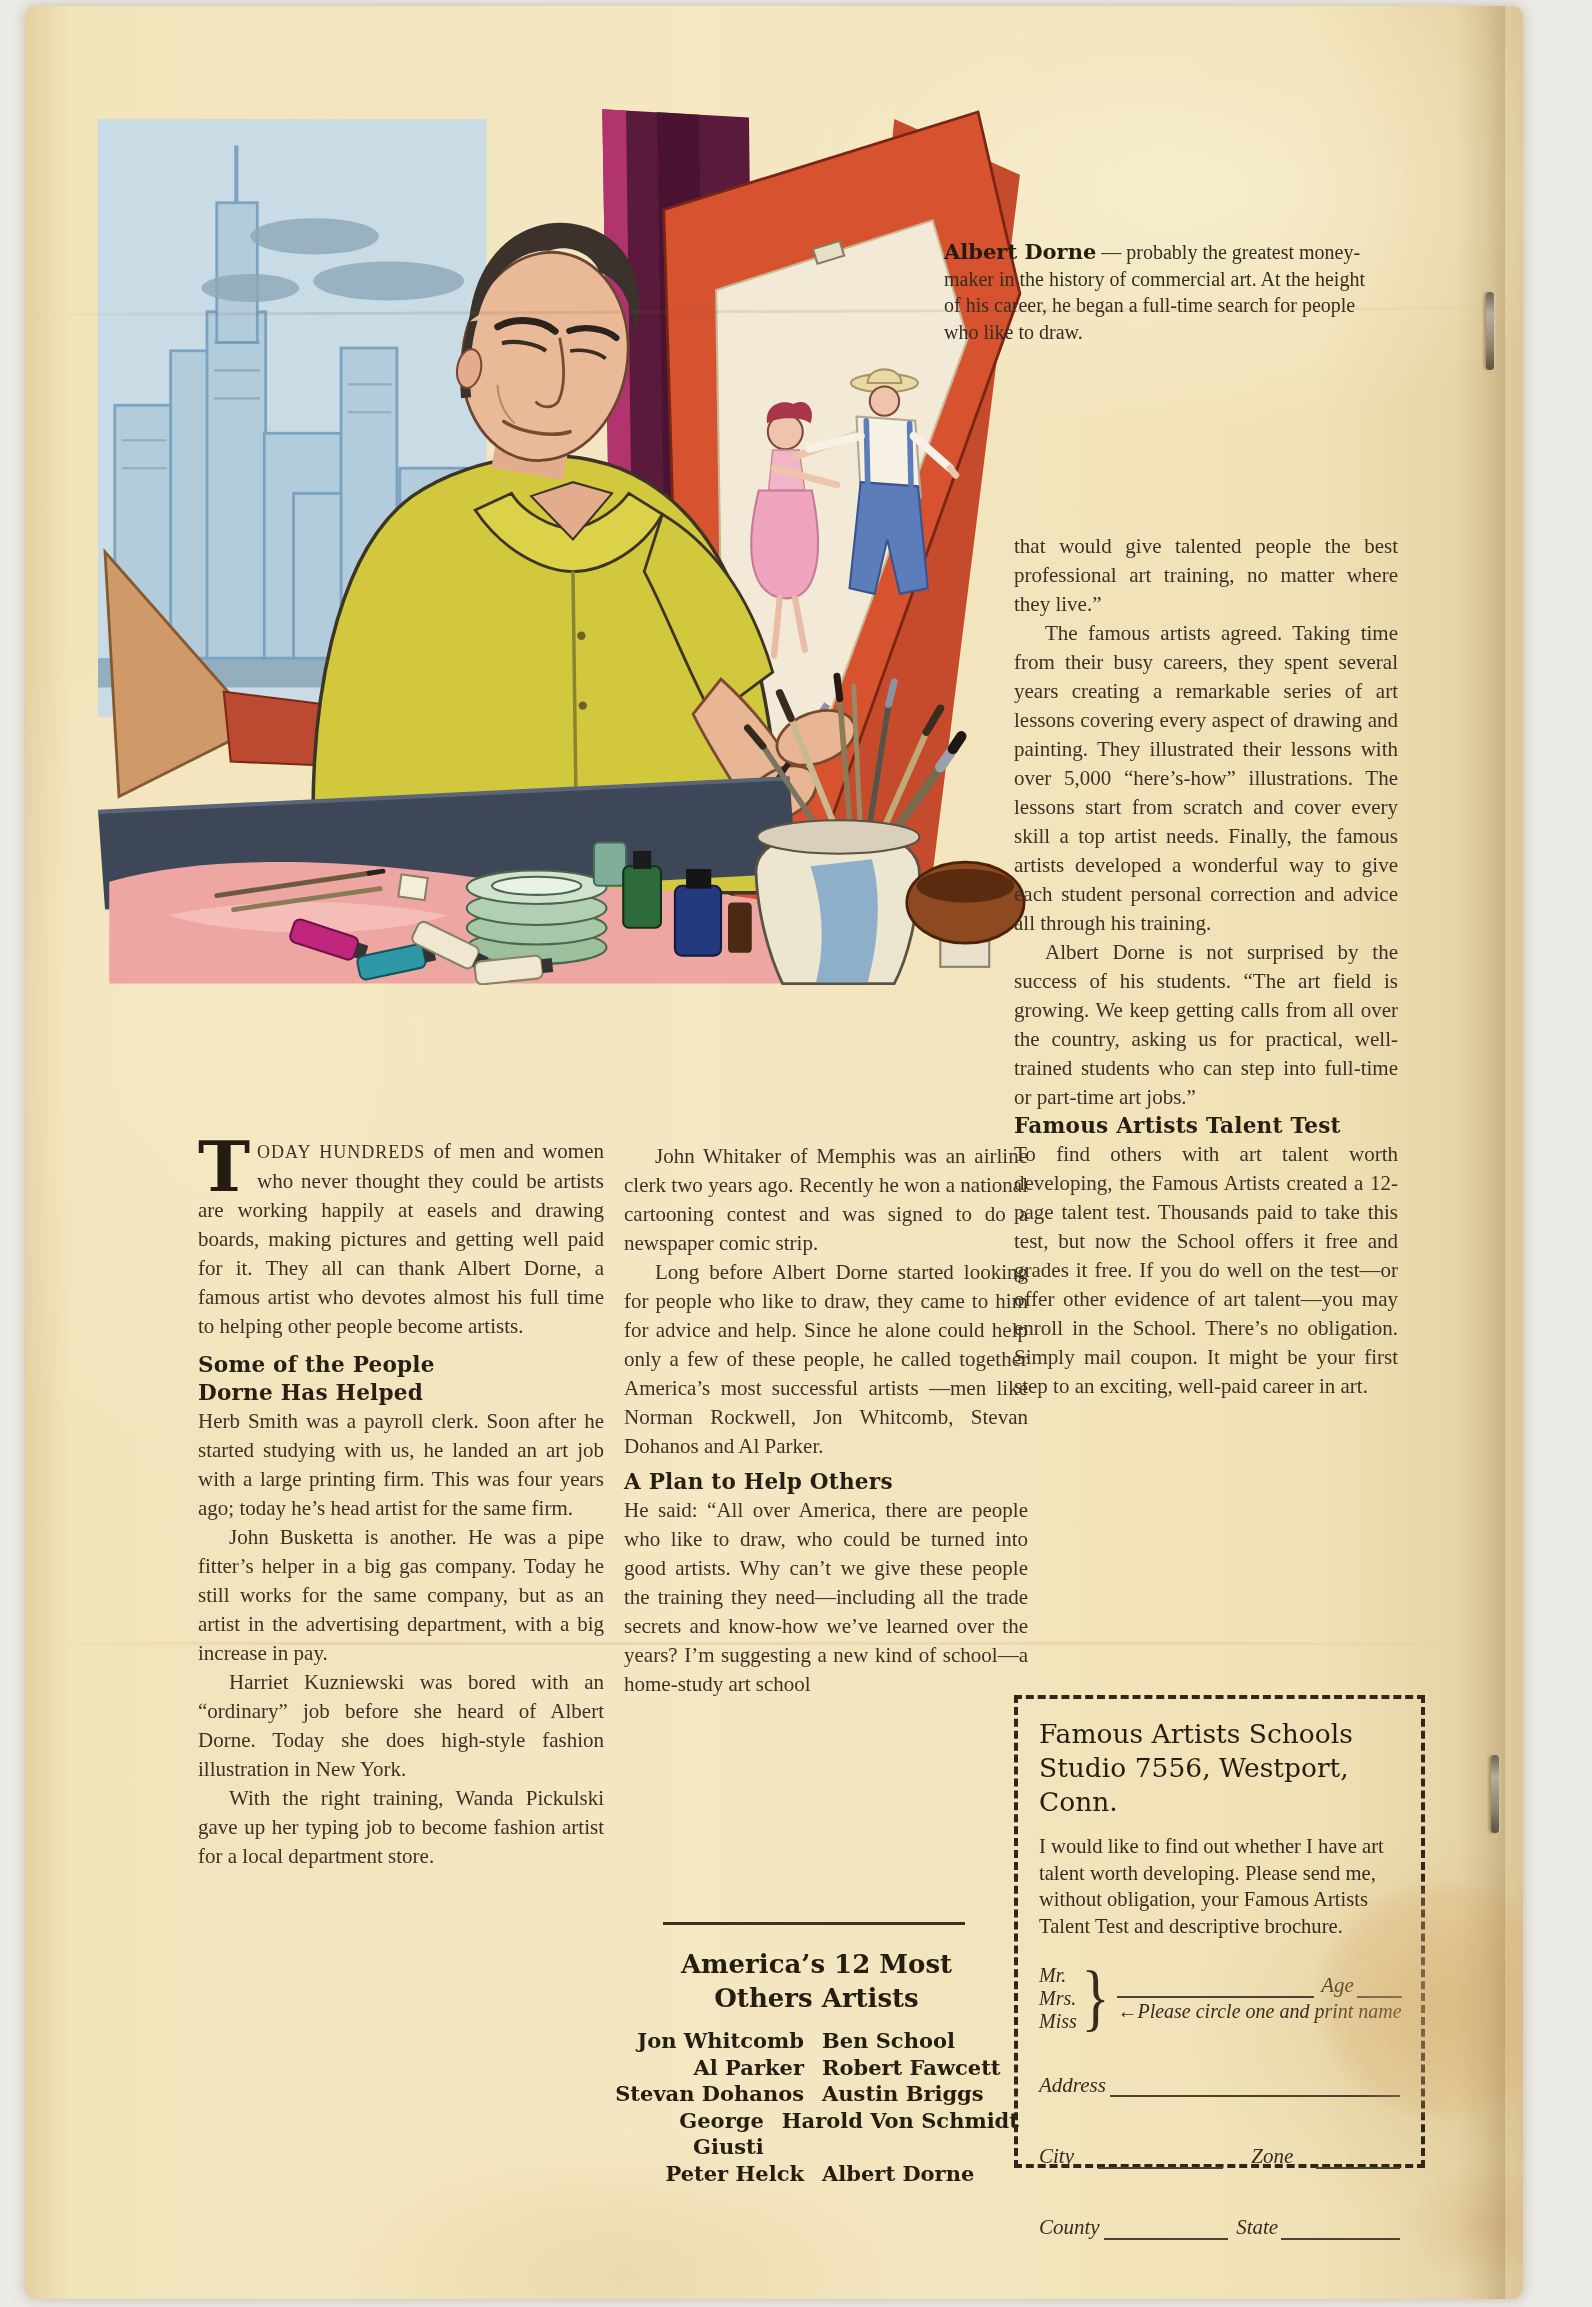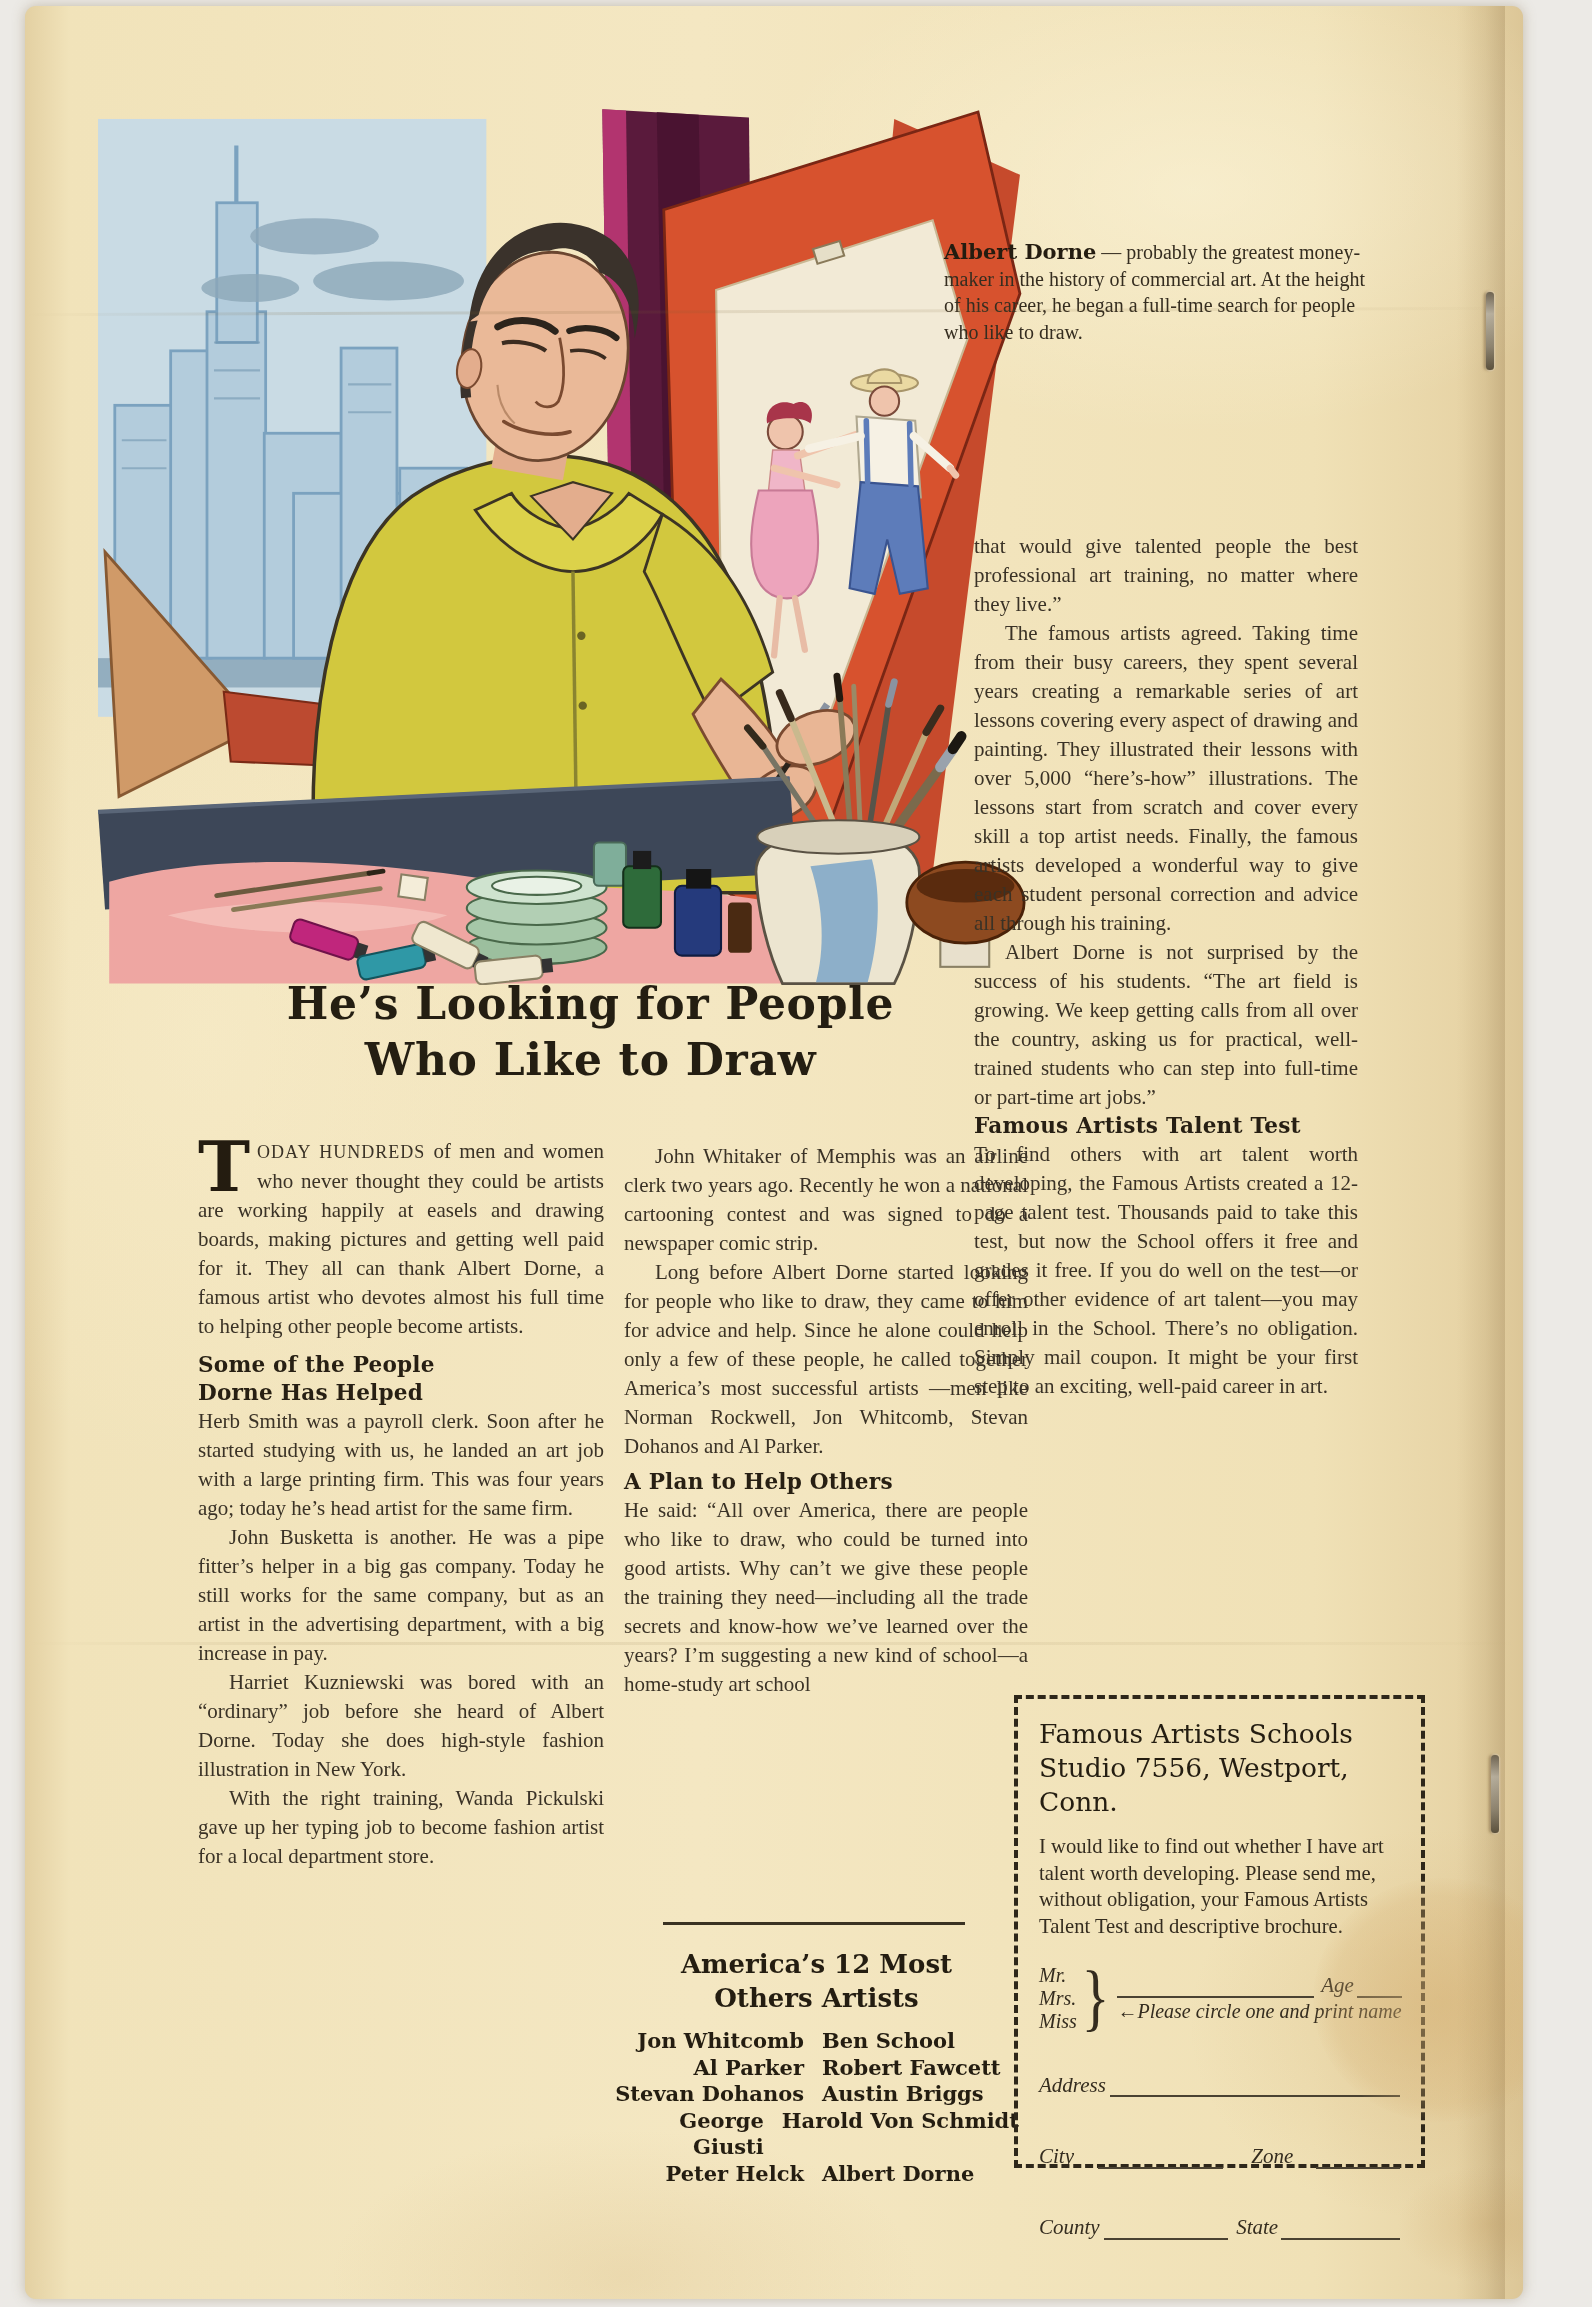--- a/index.html
+++ b/index.html
@@ -254,43 +254,39 @@
         <rect x="1226" y="1190" width="70" height="44" fill="#e8e0cc" stroke="#8a8064" stroke-width="3"></rect>
         <ellipse cx="1262" cy="1142" rx="84" ry="58" fill="#8d4a20" stroke="#4a2208" stroke-width="4"></ellipse>
         <ellipse cx="1262" cy="1118" rx="70" ry="24" fill="#5a2b0e"></ellipse>
       </g>
     </svg>
 
     <div class="caption">
       <b>Albert Dorne</b><span> — probably the greatest money-maker in the history of commercial art. At the height of his career, he began a full-time search for people who like to draw.</span>
     </div>
 
-    <div class="headline">
-      <div>He’s Looking for People</div>
-      <div>Who Like to Draw</div>
-    </div>
 
     <div class="body-col" style="left:198px;top:1137px;width:406px;">
       <p><span class="dropcap">T</span><span class="smallcaps">ODAY HUNDREDS</span><span> of men and women who never thought they could be artists are working happily at easels and drawing boards, making pictures and getting well paid for it. They all can thank Albert Dorne, a famous artist who devotes almost his full time to helping other people become artists.</span></p>
       <p class="subhead" style="margin-top:9.8px;">Some of the People</p>
       <p class="subhead">Dorne Has Helped</p>
       <p>Herb Smith was a payroll clerk. Soon after he started studying with us, he landed an art job with a large printing firm. This was four years ago; today he’s head artist for the same firm.</p>
       <p class="indent">John Busketta is another. He was a pipe fitter’s helper in a big gas company. Today he still works for the same company, but as an artist in the advertising department, with a big increase in pay.</p>
       <p class="indent">Harriet Kuzniewski was bored with an “ordinary” job before she heard of Albert Dorne. Today she does high-style fashion illustration in New York.</p>
       <p class="indent">With the right training, Wanda Pickulski gave up her typing job to become fashion artist for a local department store.</p>
     </div>
 
     <div class="body-col" style="left:624px;top:1142px;width:404px;">
       <p class="indent">John Whitaker of Memphis was an airline clerk two years ago. Recently he won a national cartooning contest and was signed to do a newspaper comic strip.</p>
       <p class="indent">Long before Albert Dorne started looking for people who like to draw, they came to him for advice and help. Since he alone could help only a few of these people, he called together America’s most successful artists —men like Norman Rockwell, Jon Whitcomb, Stevan Dohanos and Al Parker.</p>
       <p class="subhead" style="margin-top:7px;">A Plan to Help Others</p>
       <p>He said: “All over America, there are people who like to draw, who could be turned into good artists. Why can’t we give these people the training they need—including all the trade secrets and know-how we’ve learned over the years? I’m suggesting a new kind of school—a home-study art school</p>
     </div>
 
-    <div class="body-col" style="left:974px;top:532px;width:384px;">
+    <div class="body-col" style="left:1014px;top:532px;width:384px;">
       <p>that would give talented people the best professional art training, no matter where they live.”</p>
       <p class="indent">The famous artists agreed. Taking time from their busy careers, they spent several years creating a remarkable series of art lessons covering every aspect of drawing and painting. They illustrated their lessons with over 5,000 “here’s-how” illustrations. The lessons start from scratch and cover every skill a top artist needs. Finally, the famous artists developed a wonderful way to give each student personal correction and advice all through his training.</p>
       <p class="indent">Albert Dorne is not surprised by the success of his students. “The art field is growing. We keep getting calls from all over the country, asking us for practical, well-trained students who can step into full-time or part-time art jobs.”</p>
       <p class="subhead">Famous Artists Talent Test</p>
       <p>To find others with art talent worth developing, the Famous Artists created a 12-page talent test. Thousands paid to take this test, but now the School offers it free and grades it free. If you do well on the test—or offer other evidence of art talent—you may enroll in the School. There’s no obligation. Simply mail coupon. It might be your first step to an exciting, well-paid career in art.</p>
     </div>
 
     <div class="divider"></div>
     <div class="artists-title">
       <div>America’s 12 Most</div>

